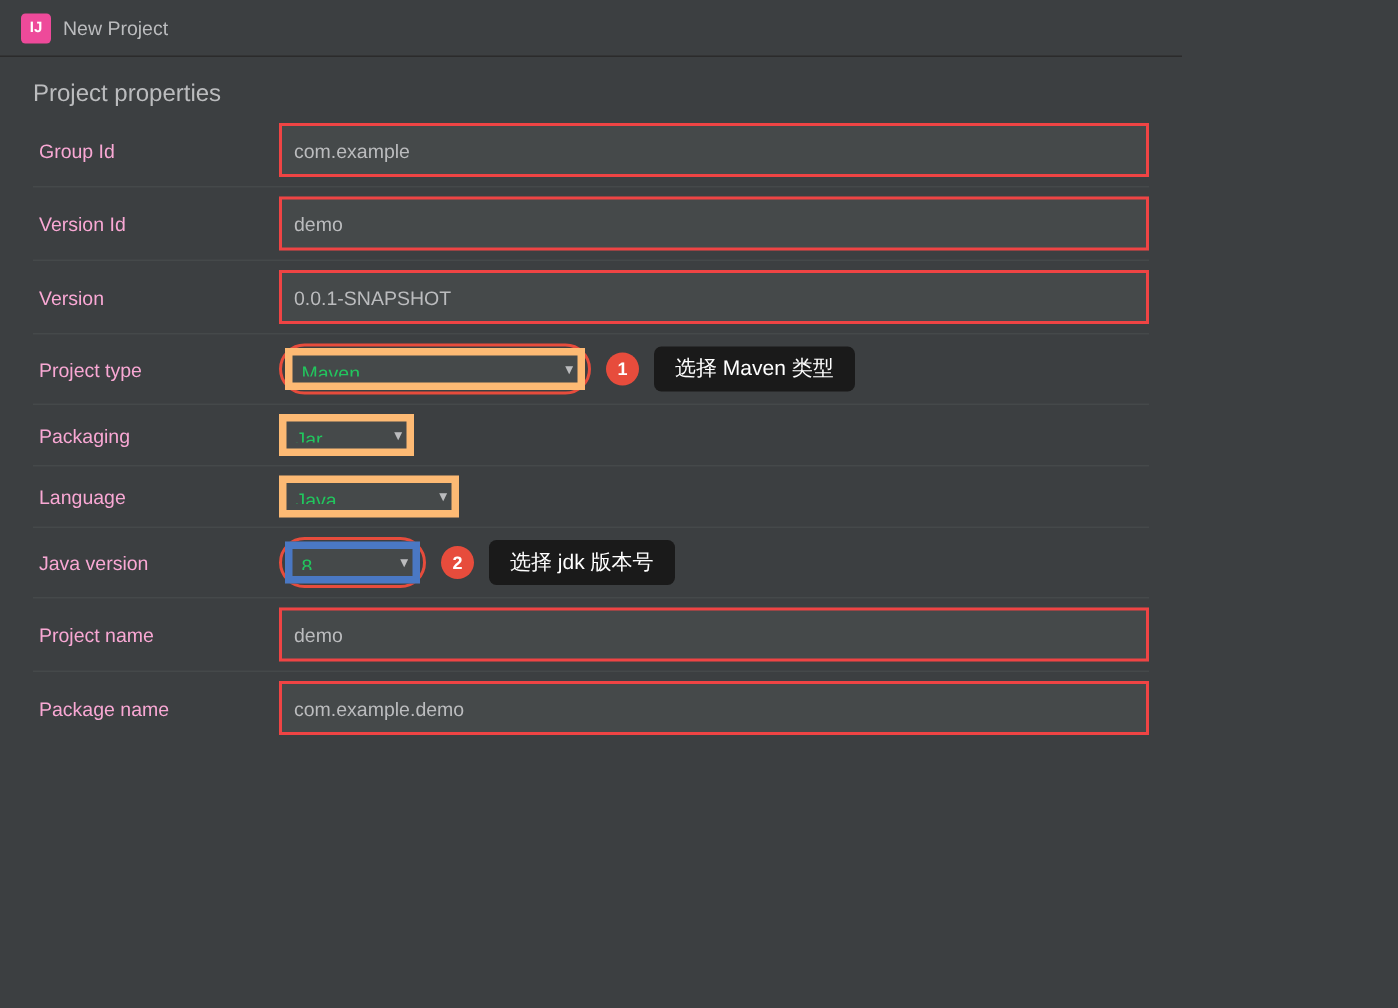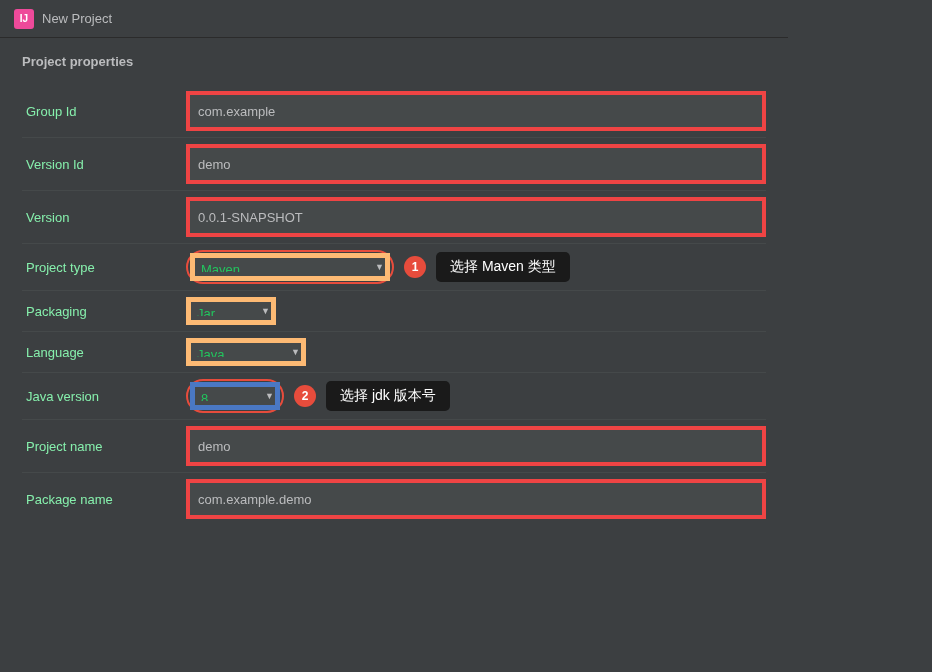--- a/index.html
+++ b/index.html
@@ -51,50 +51,50 @@
       font-size: 13px;
     }
 
     .content {
       flex: 1;
       padding: 16px 22px;
       overflow-y: auto;
     }
 
     .section-title {
-      font-size: 13px;
-      font-weight: bold;
-      color: #bbbcbe;
-      margin-bottom: 16px;
+      font-size: 16px;
+      font-weight: normal;
+      color: #bbbcbe;
+      margin-bottom: 4px;
     }
 
     .form-table {
       width: 100%;
       border-collapse: collapse;
     }
 
     .form-table tr td {
       padding: 6px 4px;
       vertical-align: middle;
     }
 
     .form-table tr td:first-child {
       width: 160px;
-      color: #86efac;
+      color: #f9a8d4;
       font-size: 13px;
       padding-right: 12px;
     }
 
     .form-table tr td:last-child {
       padding-right: 0;
     }
 
     .form-input {
       background: #45494a;
-      border: 4px solid #ef4444;
+      border: 2px solid #ef4444;
       color: #bbbcbe;
       font-size: 13px;
       padding: 16px 8px;
       width: 100%;
       height: 28px;
       outline: none;
     }
 
     .form-select {
       background: #45494a;

